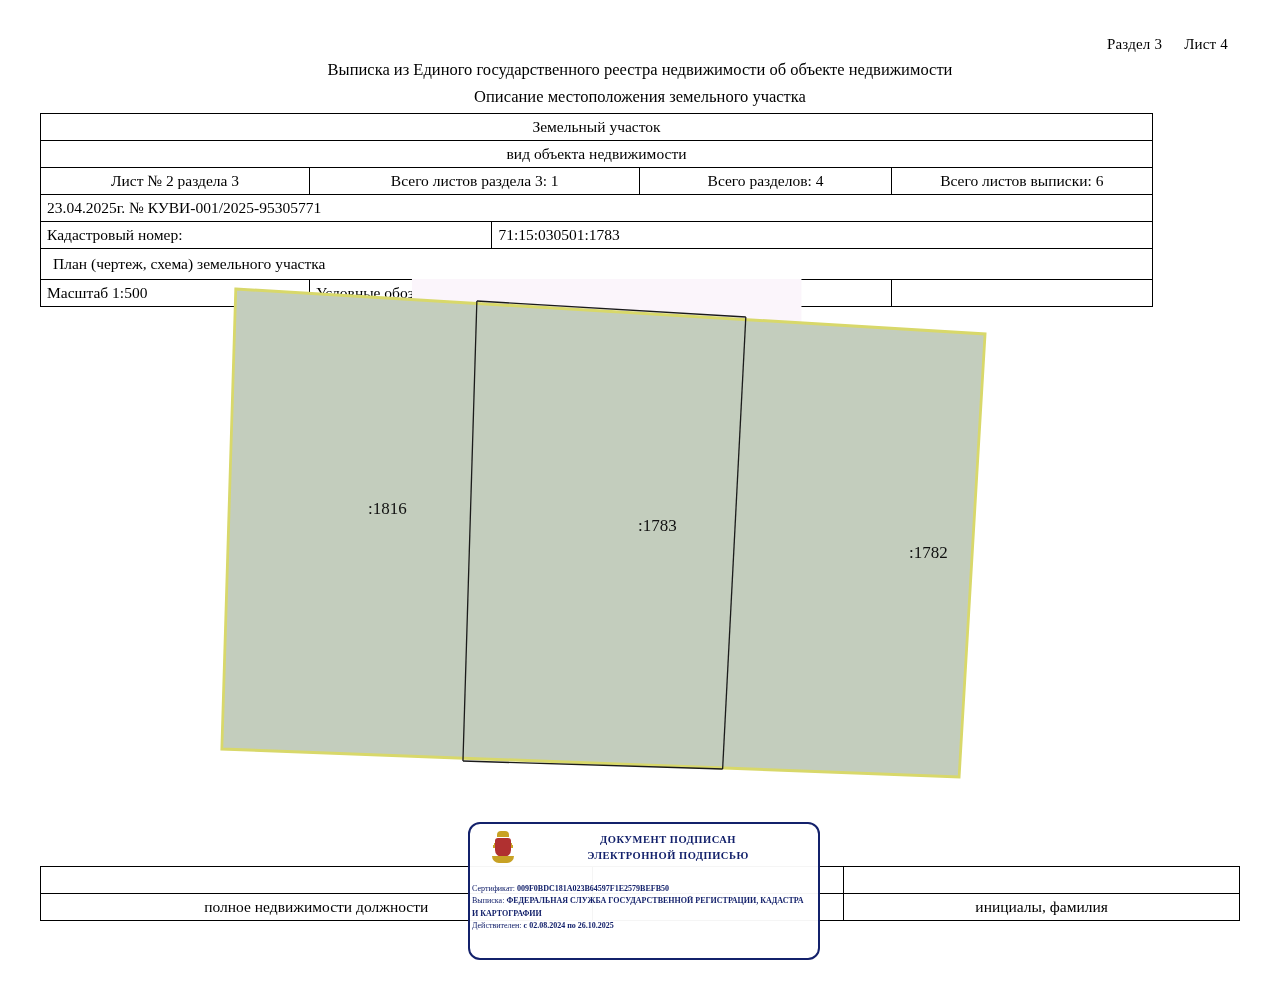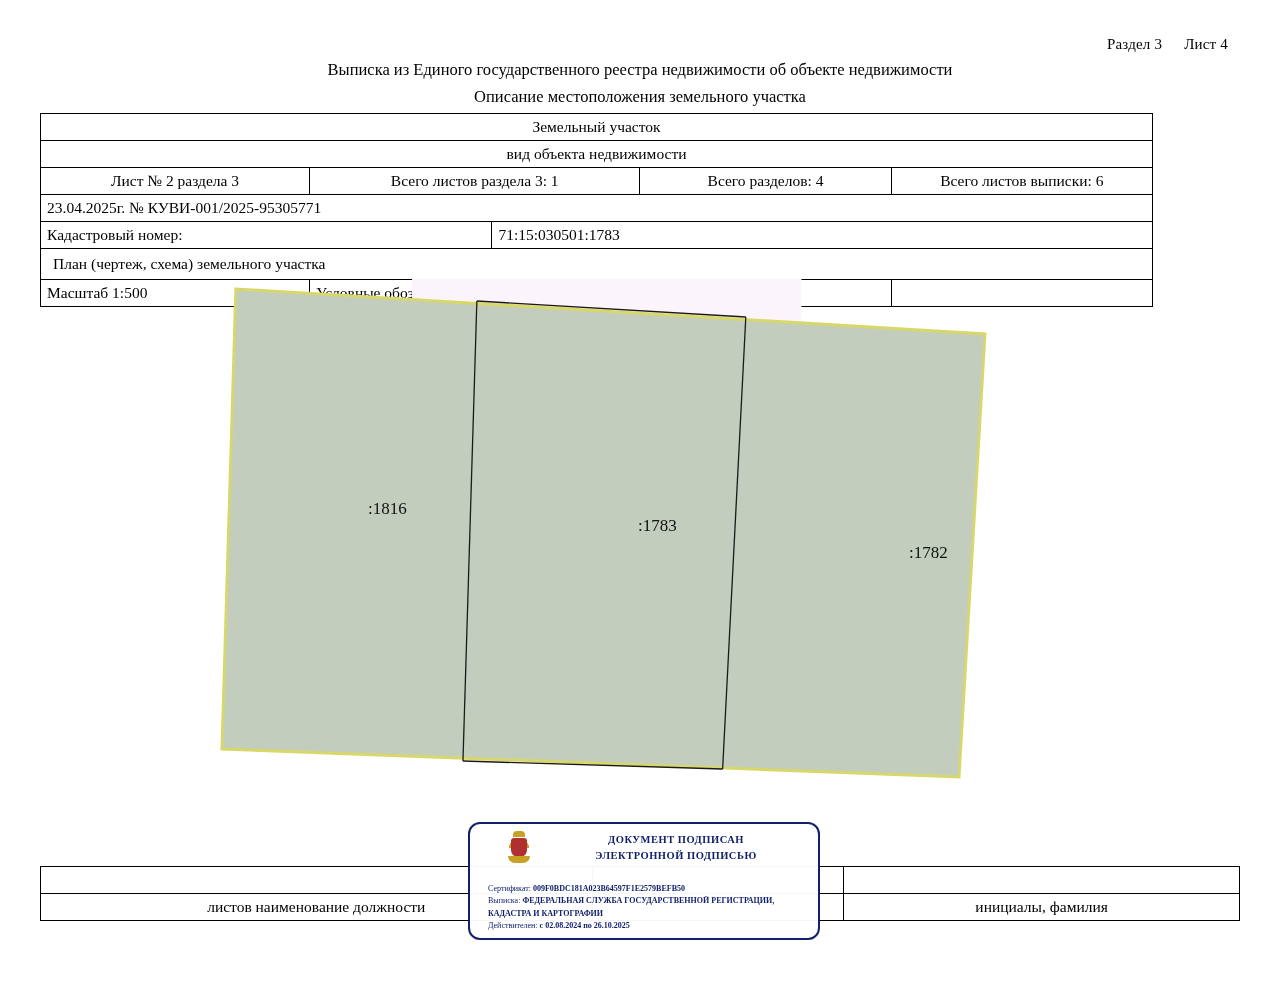--- a/index.html
+++ b/index.html
@@ -100,26 +100,26 @@
     border: 1px solid #000000;
     text-align: center;
     font-size: 15.5px;
   }
 
   .signature-stamp {
     position: absolute;
     left: 468px;
     top: 822px;
     width: 352px;
-    height: 118px;
+    height: 138px;
     border: 2px solid #13216b;
     border-radius: 12px;
     background: rgba(255,255,255,0.96);
     box-sizing: border-box;
-    padding: 6px 10px 4px 18px;
+    padding: 6px 10px 4px 2px;
   }
   .stamp-top {
     display: flex;
     align-items: flex-start;
     gap: 8px;
   }
   .emblem {
     width: 34px;
     height: 34px;
     position: relative;
@@ -248,21 +248,21 @@
       <col style="width:21%">
       <col style="width:33%">
     </colgroup>
     <tbody>
       <tr>
         <td>&nbsp;</td>
         <td>&nbsp;</td>
         <td>&nbsp;</td>
       </tr>
       <tr class="footer-caption">
-        <td>листов наименование должности</td>
+        <td>полное недвижимости должности</td>
         <td>&nbsp;</td>
         <td>инициалы, фамилия</td>
       </tr>
     </tbody>
   </table>
 
   <div class="signature-stamp">
     <div class="stamp-top">
       <div class="emblem">
         <div class="wings"></div>

